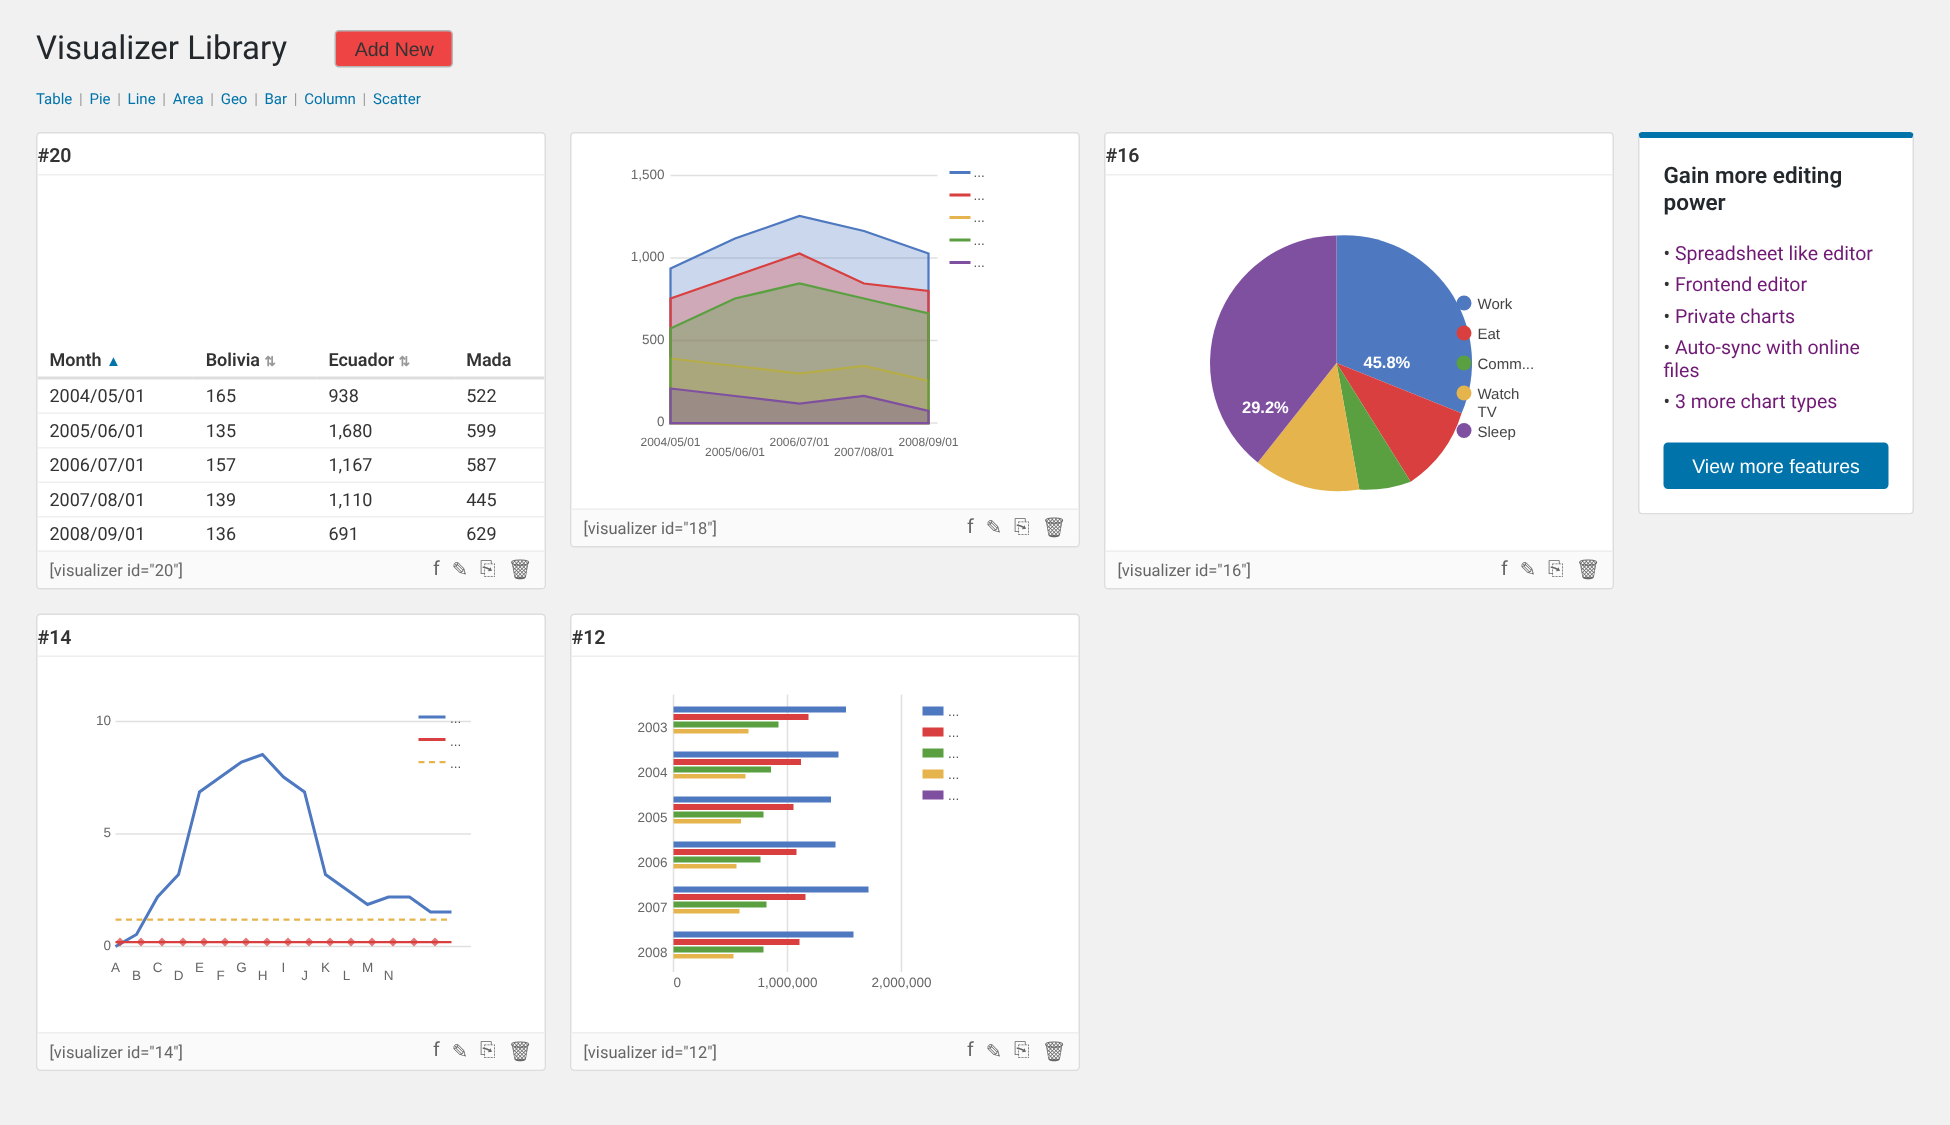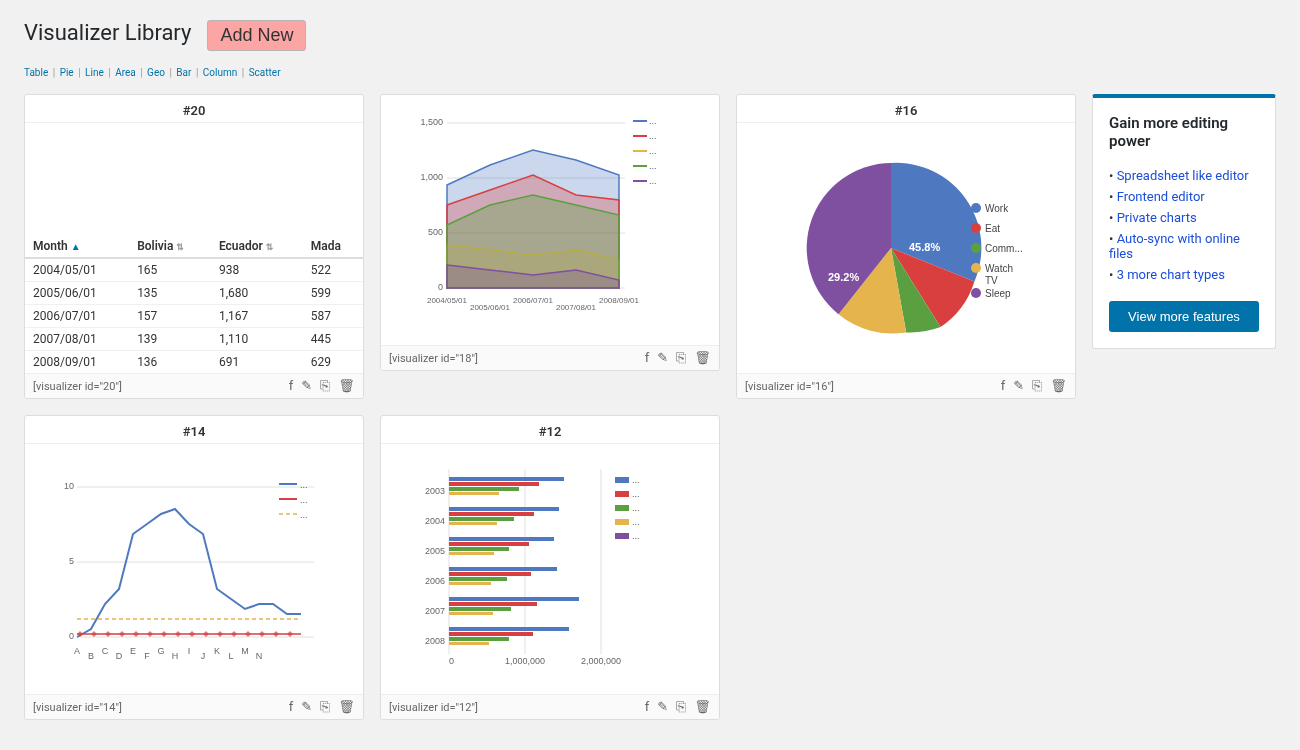--- a/index.html
+++ b/index.html
@@ -8,35 +8,36 @@
       background: #f1f1f1;
       color: #333;
       font-size: 13px;
     }
     .page-wrapper {
       padding: 20px 24px;
       max-width: 1300px;
     }
     .page-header {
       display: flex;
-      gap: 16px;
+      align-items: center;
+      gap: 32px;
       margin-bottom: 16px;
     }
     .page-title {
       font-size: 22px;
       font-weight: 400;
       color: #23282d;
     }
     .add-new-btn {
       border: 1px solid #b5b5b5;
-      background: #fca5a5;
+      background: #ef4444;
       padding: 4px 12px;
       border-radius: 3px;
       cursor: pointer;
-      font-size: 18px;
+      font-size: 13px;
       color: #333;
     }
     .filter-nav {
       margin-bottom: 16px;
       font-size: 10px;
     }
     .filter-nav a {
       color: #0073aa;
       text-decoration: none;
     }
@@ -48,21 +49,20 @@
       gap: 16px;
       align-items: start;
     }
     .chart-card {
       background: #fff;
       border: 1px solid #ddd;
       border-radius: 3px;
       overflow: hidden;
     }
     .chart-card-title {
-      text-align: center;
       font-size: 13px;
       font-weight: 600;
       padding: 8px 0 4px;
       border-bottom: 1px solid #eee;
     }
     .chart-body {
       padding: 8px;
       min-height: 250px;
       display: flex;
       align-items: center;
@@ -126,21 +126,21 @@
       margin-bottom: 15px;
       color: #23282d;
     }
     .promo-card ul {
       list-style: none;
       margin-bottom: 16px;
     }
     .promo-card ul li {
       padding: 3px 0;
       font-size: 13px;
-      color: #1d4ed8;
+      color: #701a75;
     }
     .promo-card ul li::before {
       content: "• ";
       color: #333;
     }
     .view-more-btn {
       display: block;
       width: 100%;
       background: #0073aa;
       color: #fff;

